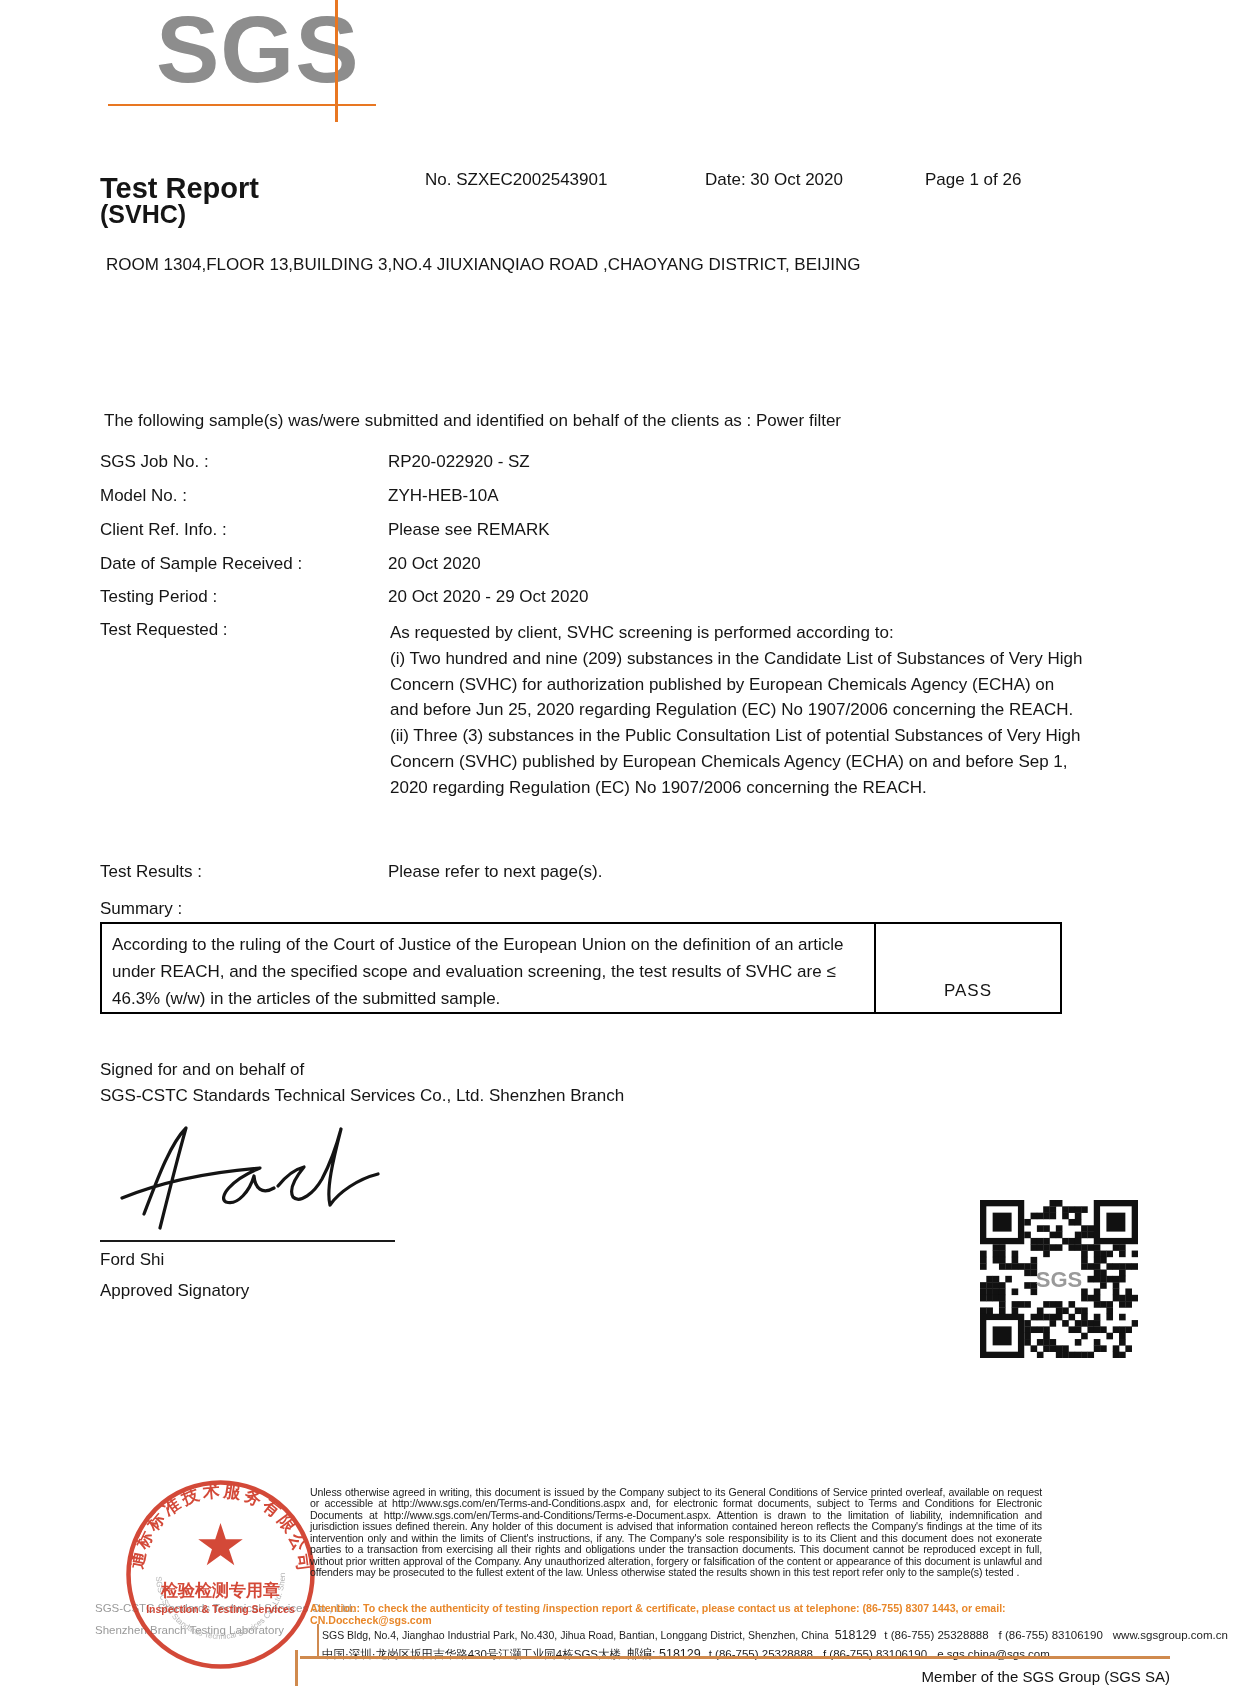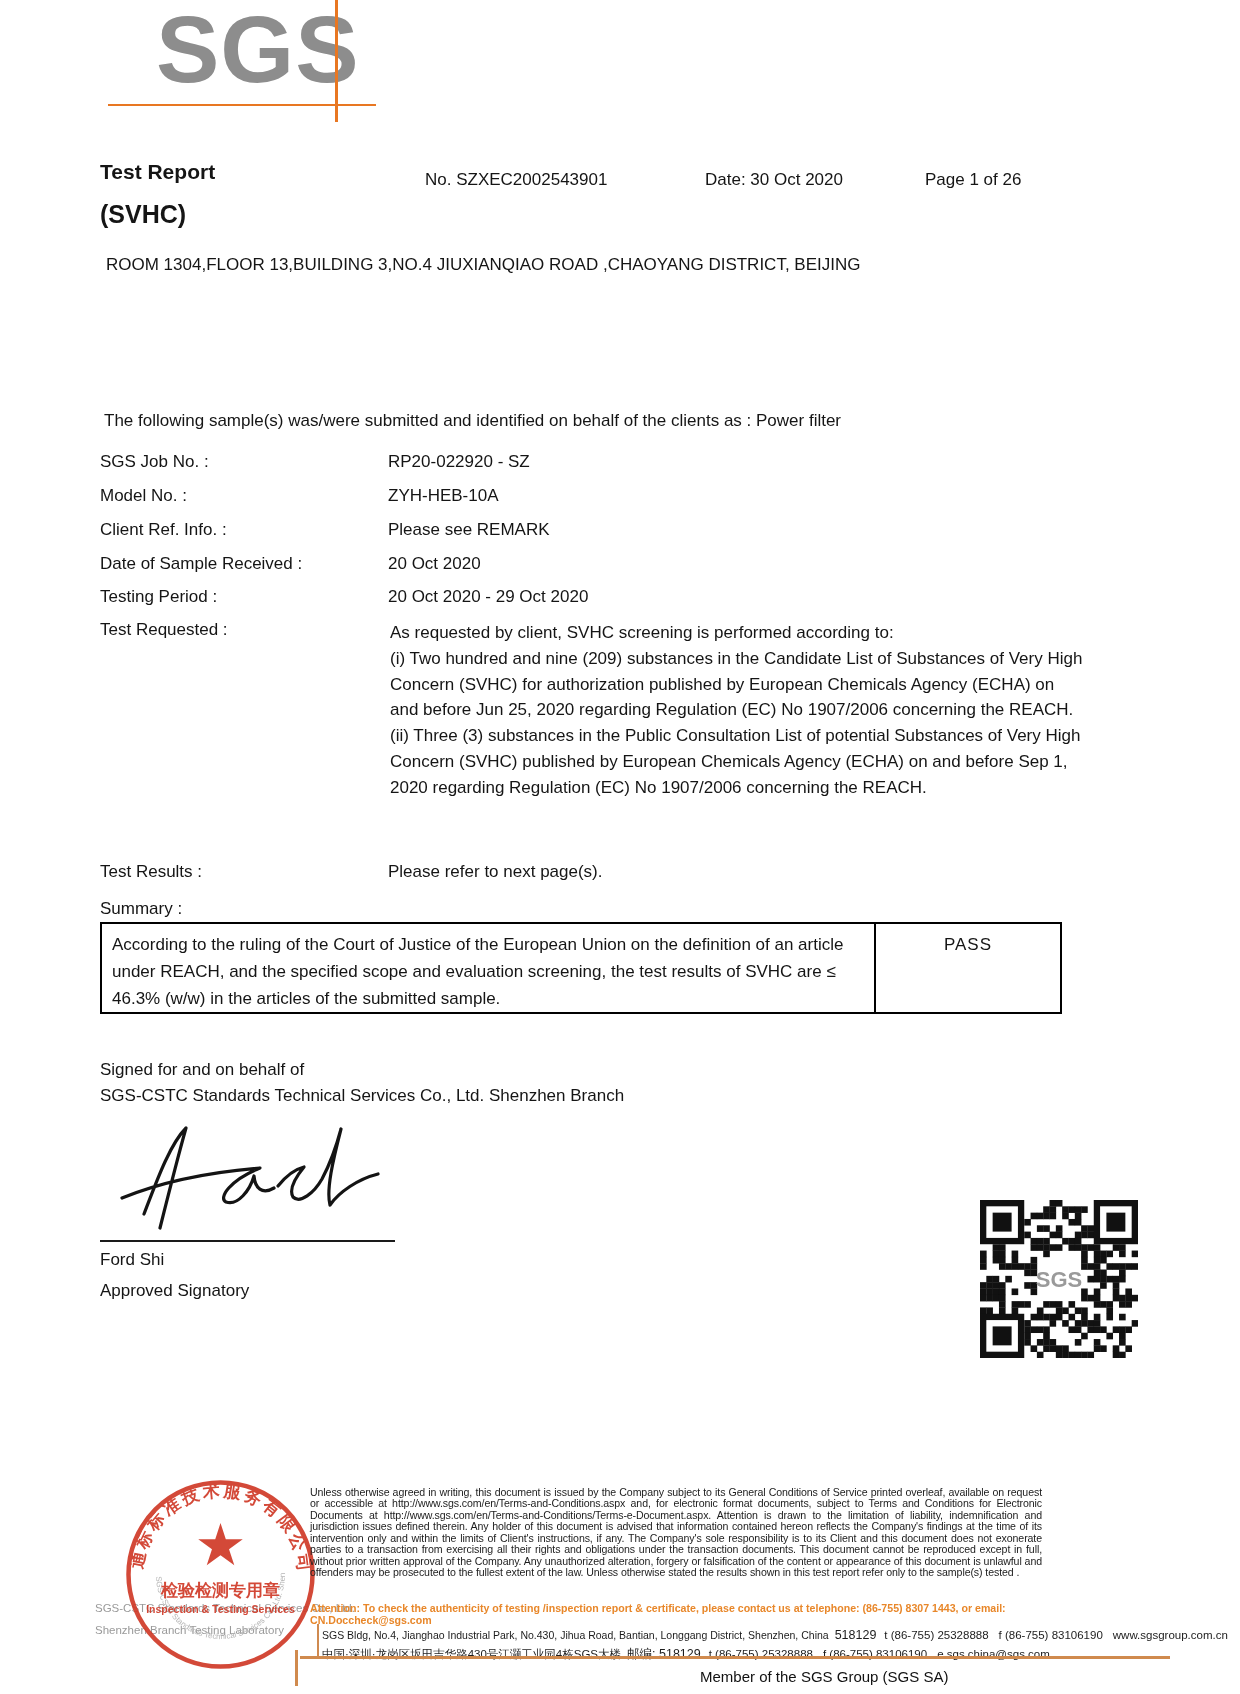--- a/index.html
+++ b/index.html
@@ -6,21 +6,21 @@
   .page{position:relative;width:1240px;height:1694px;background:#ffffff;overflow:hidden;
         font-family:"Liberation Sans","DejaVu Sans",sans-serif;color:#151515;}
   .abs{position:absolute;}
 
   
   .logo-text{left:156px;top:2px;font-size:95px;font-weight:700;color:#8d8d8d;letter-spacing:1px;line-height:1;}
   .logo-hline{left:108px;top:104px;width:268px;height:2px;background:#e87722;}
   .logo-vline{left:335px;top:0;width:3px;height:122px;background:#e87722;}
 
   
-  .title1{left:100px;top:160px;font-size:21px;font-weight:700;}
+  .title1{left:100px;top:172px;font-size:29px;font-weight:700;}
   .title2{left:100px;top:200px;font-size:25px;font-weight:700;}
   .meta{font-size:17px;top:170px;}
   .meta-no{left:425px;}
   .meta-date{left:705px;}
   .meta-page{left:925px;}
 
   
   .client{left:100px;top:251px;font-size:17px;line-height:27px;}
   .client div:last-child{padding-left:6px;}
 
@@ -29,21 +29,21 @@
   
   .kv-label{left:100px;font-size:17px;}
   .kv-value{left:388px;font-size:17px;}
 
   .tr-paragraph{left:390px;top:620px;width:694px;font-size:17px;line-height:25.8px;}
   .tr-paragraph p{margin:0;}
 
   .summary-heading{left:100px;top:899px;font-size:17px;}
   .summary-table{left:100px;top:922px;width:962px;height:92px;border:2px solid #000;display:flex;box-sizing:border-box;}
   .summary-cell-text{flex:1;padding:7px 12px 0 10px;font-size:17px;line-height:27px;border-right:2px solid #000;}
-  .summary-cell-verdict{width:184px;text-align:center;padding-top:11px;font-size:17px;font-weight:400;letter-spacing:1px;}
+  .summary-cell-verdict{width:184px;text-align:center;padding-top:11px;font-size:17px;font-weight:400;letter-spacing:1px;margin-top:46px;}
 
   .signed{left:100px;top:1057px;font-size:17px;line-height:26px;}
   .sig-svg{left:102px;top:1118px;}
   .sig-line{left:100px;top:1240px;width:295px;height:2px;background:#1a1a1a;}
   .signer-name{left:100px;top:1250px;font-size:17px;}
   .signer-title{left:100px;top:1281px;font-size:17px;}
 
   .qr-wrap{left:980px;top:1200px;width:158px;height:158px;}
   .stamp-wrap{left:118px;top:1472px;width:205px;height:205px;}
   .stamp-company{left:95px;top:1597px;font-size:11.5px;color:#9a9a9a;line-height:22px;white-space:nowrap;}
@@ -54,21 +54,21 @@
   .attention{left:310px;top:1603px;width:744px;font-size:10.6px;line-height:11.5px;font-weight:700;color:#e8872a;}
   .addr-row{left:322px;font-size:10.5px;color:#1c1c1c;white-space:nowrap;display:flex;align-items:baseline;}
   .addr-row .postal{font-size:12.5px;padding:0 8px 0 6px;}
   .addr-row .tel,.addr-row .fax{font-size:11.5px;padding-right:10px;}
   .addr-row .web{font-size:11.5px;}
   .addr1{top:1628px;}
   .addr2{top:1646px;font-size:11.5px;}
   .footer-vline{left:317px;top:1624px;width:2px;height:34px;background:#cf8a50;}
   .footer-rule{left:300px;top:1656px;width:870px;height:3px;background:#d08a4e;}
   .footer-tick{left:295px;top:1650px;width:3px;height:36px;background:#d08a4e;}
-  .member-line{left:700px;top:1668px;width:470px;text-align:left;font-size:15px;color:#111;}
+  .member-line{left:700px;top:1668px;width:470px;text-align:right;font-size:15px;color:#111;}
 </style>
 </head>
 <body>
 
 <div class="page">
 
   <div class="abs logo-text">SGS</div>
   <div class="abs logo-hline"></div>
   <div class="abs logo-vline"></div>
 

